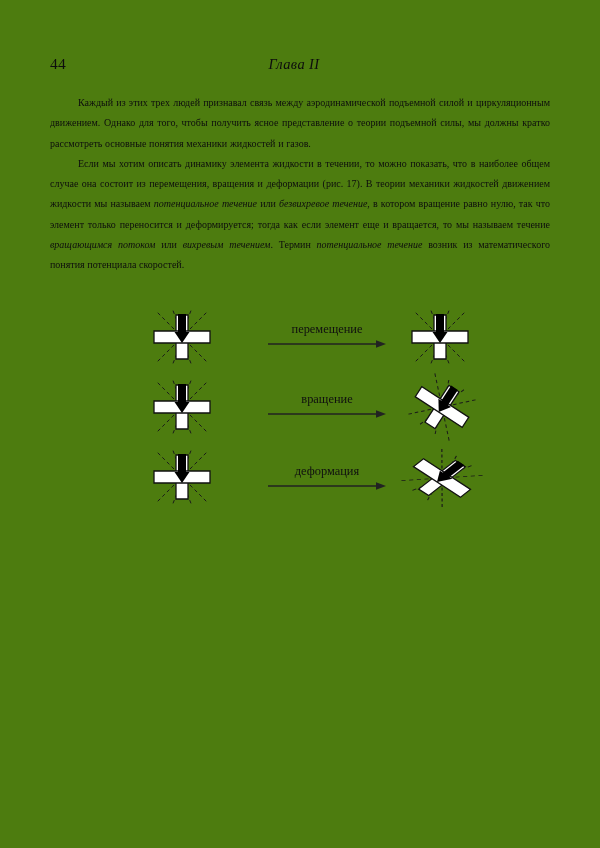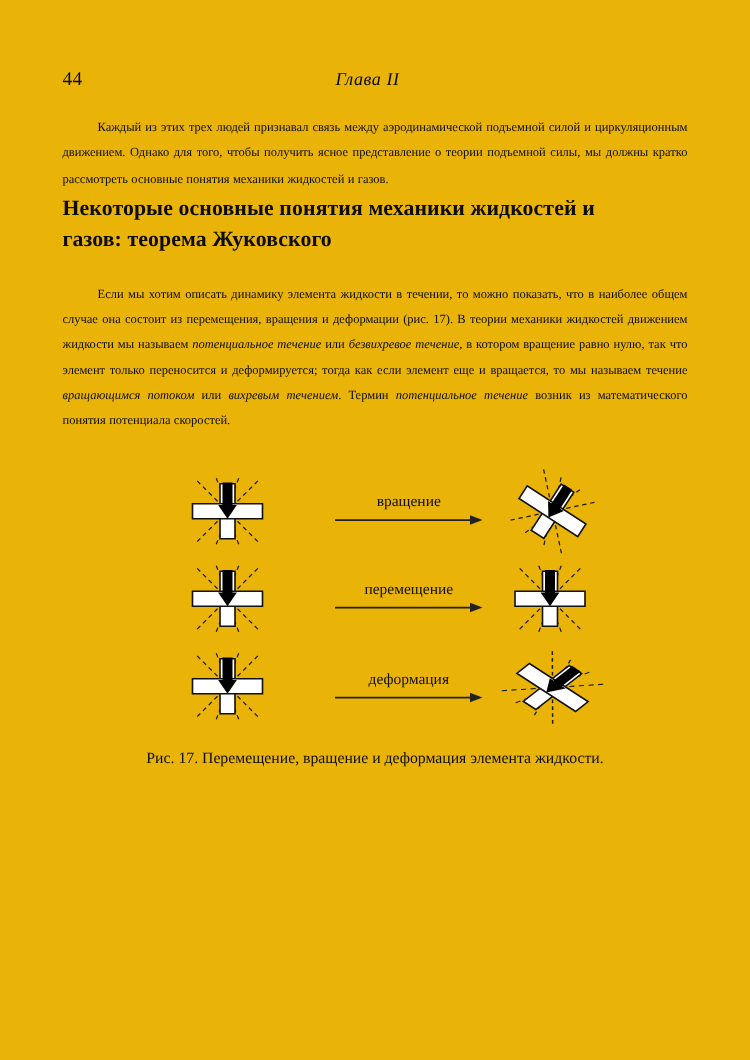--- a/index.html
+++ b/index.html
@@ -11,21 +11,21 @@
   body {
     font-family: "Liberation Serif", "DejaVu Serif", serif;
     color: #0d0d0d;
     -webkit-font-smoothing: antialiased;
   }
   .page {
     position: relative;
     width: 600px;
     height: 848px;
     margin: 0 auto;
-    background: #eab308;
+    background: #4d7c0f;
     overflow: hidden;
     box-sizing: border-box;
   }
   .content {
     position: absolute;
     left: 50px;
     top: 55px;
     width: 500px;
   }
 
@@ -110,26 +110,74 @@
 <div class="page">
   <div class="content">
 
     <div class="running-head">
       <span class="folio">44</span>
       <span class="chapter-title">Глава II</span>
     </div>
 
     <p class="body-par par-block-1">Каждый из этих трех людей признавал связь между аэродинамической подъемной силой и циркуляционным движением. Однако для того, чтобы получить ясное представление о теории подъемной силы, мы должны кратко рассмотреть основные понятия механики жидкостей и газов.</p>
 
-    <h2 class="section-heading">Некоторые основные понятия механики жидкостей и газов: теорема Жуковского</h2>
 
     <p class="body-par par-block-2"><span>Если мы хотим описать динамику элемента жидкости в течении, то можно показать, что в наиболее общем случае она состоит из перемещения, вращения и деформации (рис. 17). В теории механики жидкостей движением жидкости мы называем </span><i>потенциальное течение</i><span> или </span><i>безвихревое течение</i><span>, в котором вращение равно нулю, так что элемент только переносится и деформируется; тогда как если элемент еще и вращается, то мы называем течение </span><i>вращающимся потоком</i><span> или </span><i>вихревым течением</i><span>. Термин </span><i>потенциальное течение</i><span> возник из математического понятия потенциала скоростей.</span></p>
 
     <figure class="figure">
       <div class="fig-rows">
+
+        <div class="fig-row">
+          <svg class="fig-svg" width="500" height="70" viewBox="0 0 500 70" xmlns="http://www.w3.org/2000/svg">
+
+            <g transform="translate(132,35)">
+              <g stroke="#1a1a1a" stroke-width="1" stroke-dasharray="3.5,3">
+                <line x1="-8" y1="-8" x2="-26" y2="-26"></line>
+                <line x1="8" y1="-8" x2="26" y2="-26"></line>
+                <line x1="-8" y1="8" x2="-26" y2="26"></line>
+                <line x1="8" y1="8" x2="26" y2="26"></line>
+                <line x1="-3" y1="-11" x2="-10" y2="-29"></line>
+                <line x1="3" y1="-11" x2="10" y2="-29"></line>
+                <line x1="-3" y1="11" x2="-10" y2="29"></line>
+                <line x1="3" y1="11" x2="10" y2="29"></line>
+              </g>
+              <path d="M -6,-22 L 6,-22 L 6,22 L -6,22 Z" fill="#ffffff" stroke="#111111" stroke-width="1.3"></path>
+              <path d="M -28,-6 L 28,-6 L 28,6 L -28,6 Z" fill="#ffffff" stroke="#111111" stroke-width="1.3"></path>
+              <g>
+                <rect x="-4" y="-23" width="8" height="19" fill="#000000"></rect>
+                <path d="M -7.5,-5 L 7.5,-5 L 0,6 Z" fill="#000000"></path>
+              </g>
+            </g>
+
+            <g>
+              <line x1="218" y1="42" x2="326" y2="42" stroke="#222222" stroke-width="1.4"></line>
+              <path d="M 326,38.2 L 336,42 L 326,45.8 Z" fill="#222222"></path>
+            </g>
+            <text x="277" y="31" text-anchor="middle" font-family="'Liberation Serif', serif" font-size="12.4" fill="#101010">перемещение</text>
+
+            <g transform="translate(390,35)">
+              <g stroke="#1a1a1a" stroke-width="1" stroke-dasharray="3.5,3">
+                <line x1="-8" y1="-8" x2="-26" y2="-26"></line>
+                <line x1="8" y1="-8" x2="26" y2="-26"></line>
+                <line x1="-8" y1="8" x2="-26" y2="26"></line>
+                <line x1="8" y1="8" x2="26" y2="26"></line>
+                <line x1="-3" y1="-11" x2="-10" y2="-29"></line>
+                <line x1="3" y1="-11" x2="10" y2="-29"></line>
+                <line x1="-3" y1="11" x2="-10" y2="29"></line>
+                <line x1="3" y1="11" x2="10" y2="29"></line>
+              </g>
+              <path d="M -6,-22 L 6,-22 L 6,22 L -6,22 Z" fill="#ffffff" stroke="#111111" stroke-width="1.3"></path>
+              <path d="M -28,-6 L 28,-6 L 28,6 L -28,6 Z" fill="#ffffff" stroke="#111111" stroke-width="1.3"></path>
+              <g>
+                <rect x="-4" y="-23" width="8" height="19" fill="#000000"></rect>
+                <path d="M -7.5,-5 L 7.5,-5 L 0,6 Z" fill="#000000"></path>
+              </g>
+            </g>
+          </svg>
+        </div>
 
         <div class="fig-row">
           <svg class="fig-svg" width="500" height="70" viewBox="0 0 500 70" xmlns="http://www.w3.org/2000/svg">
             <g transform="translate(132,35)">
               <g stroke="#1a1a1a" stroke-width="1" stroke-dasharray="3.5,3">
                 <line x1="-8" y1="-8" x2="-26" y2="-26"></line>
                 <line x1="8" y1="-8" x2="26" y2="-26"></line>
                 <line x1="-8" y1="8" x2="-26" y2="26"></line>
                 <line x1="8" y1="8" x2="26" y2="26"></line>
                 <line x1="-3" y1="-11" x2="-10" y2="-29"></line>
@@ -165,69 +213,20 @@
               <g>
                 <rect x="-4" y="-23" width="8" height="19" fill="#000000"></rect>
                 <path d="M -7.5,-5 L 7.5,-5 L 0,6 Z" fill="#000000"></path>
               </g>
             </g>
           </svg>
         </div>
 
         <div class="fig-row">
           <svg class="fig-svg" width="500" height="70" viewBox="0 0 500 70" xmlns="http://www.w3.org/2000/svg">
-
-            <g transform="translate(132,35)">
-              <g stroke="#1a1a1a" stroke-width="1" stroke-dasharray="3.5,3">
-                <line x1="-8" y1="-8" x2="-26" y2="-26"></line>
-                <line x1="8" y1="-8" x2="26" y2="-26"></line>
-                <line x1="-8" y1="8" x2="-26" y2="26"></line>
-                <line x1="8" y1="8" x2="26" y2="26"></line>
-                <line x1="-3" y1="-11" x2="-10" y2="-29"></line>
-                <line x1="3" y1="-11" x2="10" y2="-29"></line>
-                <line x1="-3" y1="11" x2="-10" y2="29"></line>
-                <line x1="3" y1="11" x2="10" y2="29"></line>
-              </g>
-              <path d="M -6,-22 L 6,-22 L 6,22 L -6,22 Z" fill="#ffffff" stroke="#111111" stroke-width="1.3"></path>
-              <path d="M -28,-6 L 28,-6 L 28,6 L -28,6 Z" fill="#ffffff" stroke="#111111" stroke-width="1.3"></path>
-              <g>
-                <rect x="-4" y="-23" width="8" height="19" fill="#000000"></rect>
-                <path d="M -7.5,-5 L 7.5,-5 L 0,6 Z" fill="#000000"></path>
-              </g>
-            </g>
-
-            <g>
-              <line x1="218" y1="42" x2="326" y2="42" stroke="#222222" stroke-width="1.4"></line>
-              <path d="M 326,38.2 L 336,42 L 326,45.8 Z" fill="#222222"></path>
-            </g>
-            <text x="277" y="31" text-anchor="middle" font-family="'Liberation Serif', serif" font-size="12.4" fill="#101010">перемещение</text>
-
-            <g transform="translate(390,35)">
-              <g stroke="#1a1a1a" stroke-width="1" stroke-dasharray="3.5,3">
-                <line x1="-8" y1="-8" x2="-26" y2="-26"></line>
-                <line x1="8" y1="-8" x2="26" y2="-26"></line>
-                <line x1="-8" y1="8" x2="-26" y2="26"></line>
-                <line x1="8" y1="8" x2="26" y2="26"></line>
-                <line x1="-3" y1="-11" x2="-10" y2="-29"></line>
-                <line x1="3" y1="-11" x2="10" y2="-29"></line>
-                <line x1="-3" y1="11" x2="-10" y2="29"></line>
-                <line x1="3" y1="11" x2="10" y2="29"></line>
-              </g>
-              <path d="M -6,-22 L 6,-22 L 6,22 L -6,22 Z" fill="#ffffff" stroke="#111111" stroke-width="1.3"></path>
-              <path d="M -28,-6 L 28,-6 L 28,6 L -28,6 Z" fill="#ffffff" stroke="#111111" stroke-width="1.3"></path>
-              <g>
-                <rect x="-4" y="-23" width="8" height="19" fill="#000000"></rect>
-                <path d="M -7.5,-5 L 7.5,-5 L 0,6 Z" fill="#000000"></path>
-              </g>
-            </g>
-          </svg>
-        </div>
-
-        <div class="fig-row">
-          <svg class="fig-svg" width="500" height="70" viewBox="0 0 500 70" xmlns="http://www.w3.org/2000/svg">
             <g transform="translate(132,35)">
               <g stroke="#1a1a1a" stroke-width="1" stroke-dasharray="3.5,3">
                 <line x1="-8" y1="-8" x2="-26" y2="-26"></line>
                 <line x1="8" y1="-8" x2="26" y2="-26"></line>
                 <line x1="-8" y1="8" x2="-26" y2="26"></line>
                 <line x1="8" y1="8" x2="26" y2="26"></line>
                 <line x1="-3" y1="-11" x2="-10" y2="-29"></line>
                 <line x1="3" y1="-11" x2="10" y2="-29"></line>
                 <line x1="-3" y1="11" x2="-10" y2="29"></line>
                 <line x1="3" y1="11" x2="10" y2="29"></line>
@@ -259,18 +258,17 @@
               <path d="M -28,-6 L 28,-6 L 28,6 L -28,6 Z" fill="#ffffff" stroke="#111111" stroke-width="1.3"></path>
               <g>
                 <rect x="-4" y="-23" width="8" height="19" fill="#000000"></rect>
                 <path d="M -7.5,-5 L 7.5,-5 L 0,6 Z" fill="#000000"></path>
               </g>
             </g>
           </svg>
         </div>
 
       </div>
-      <figcaption class="fig-caption">Рис. 17. Перемещение, вращение и деформация элемента жидкости.</figcaption>
     </figure>
 
 
   </div>
 </div>
 
 </body></html>

